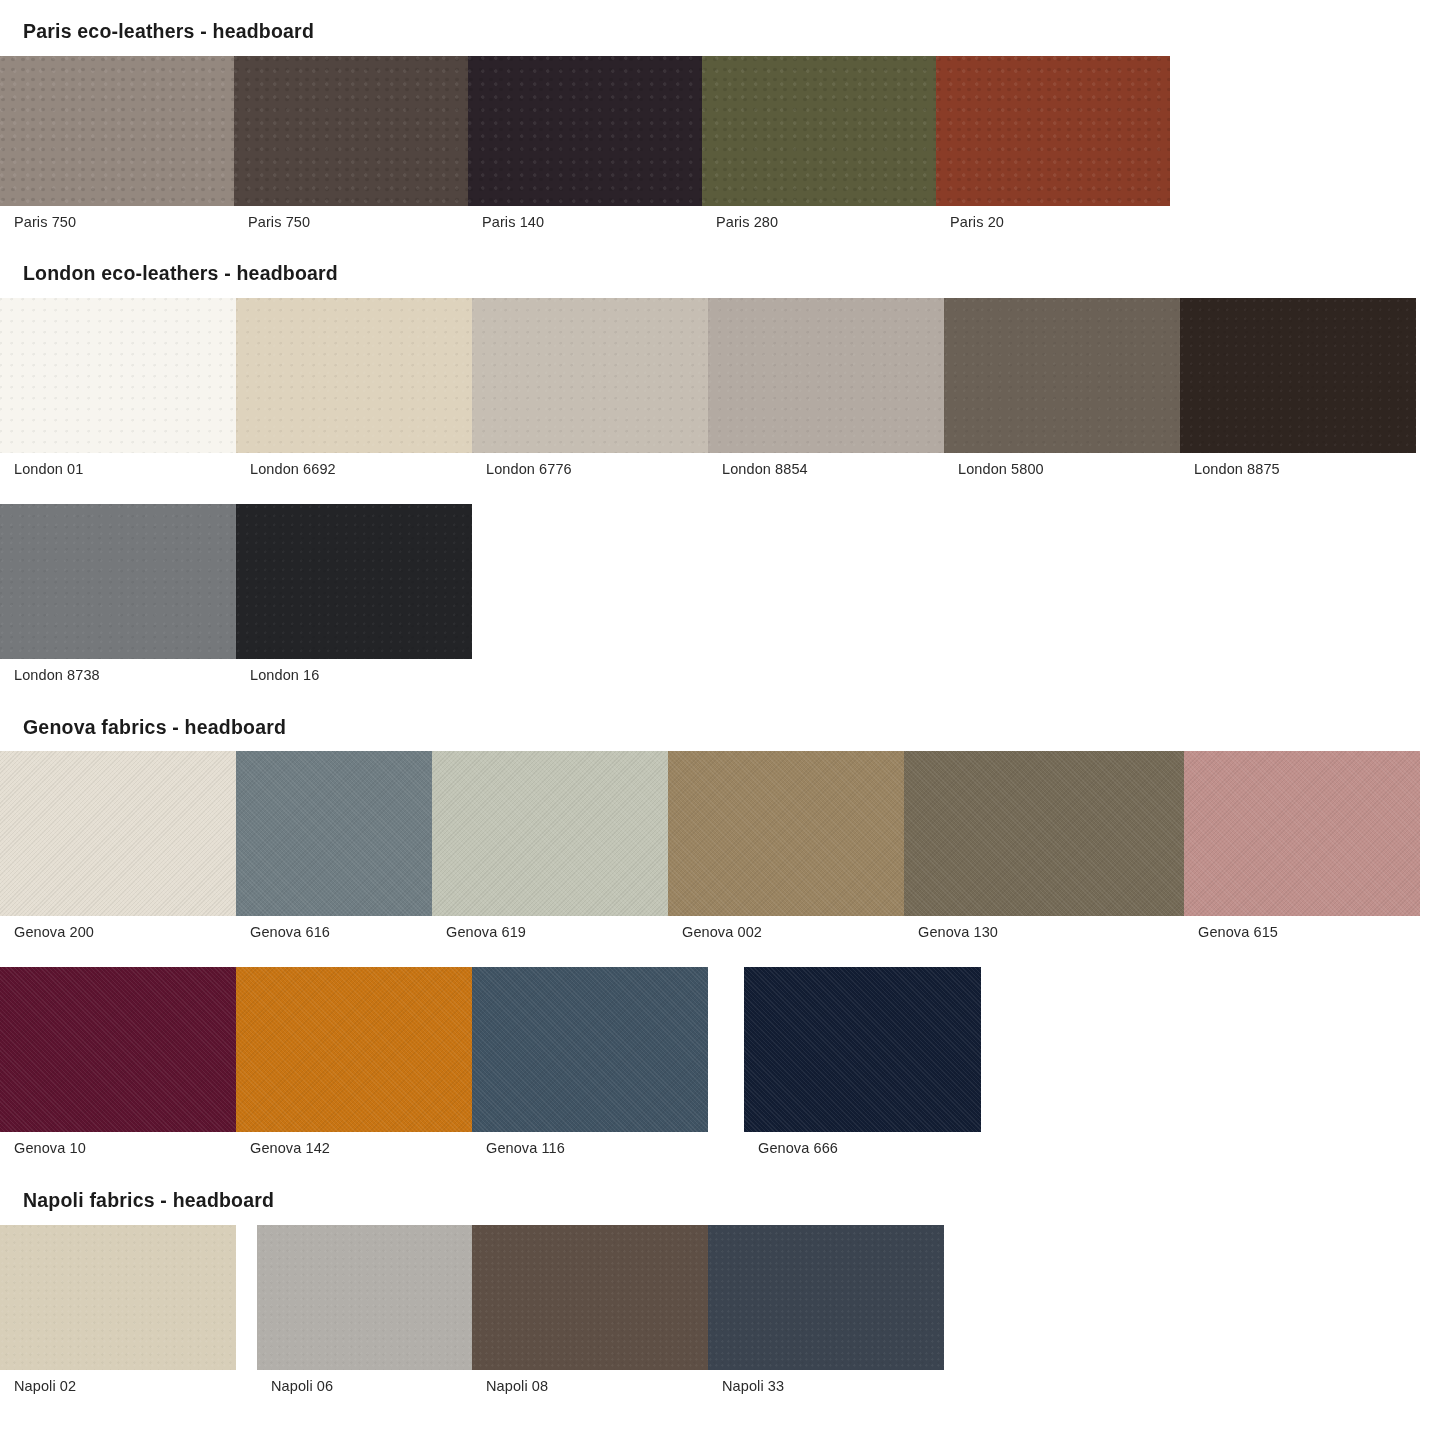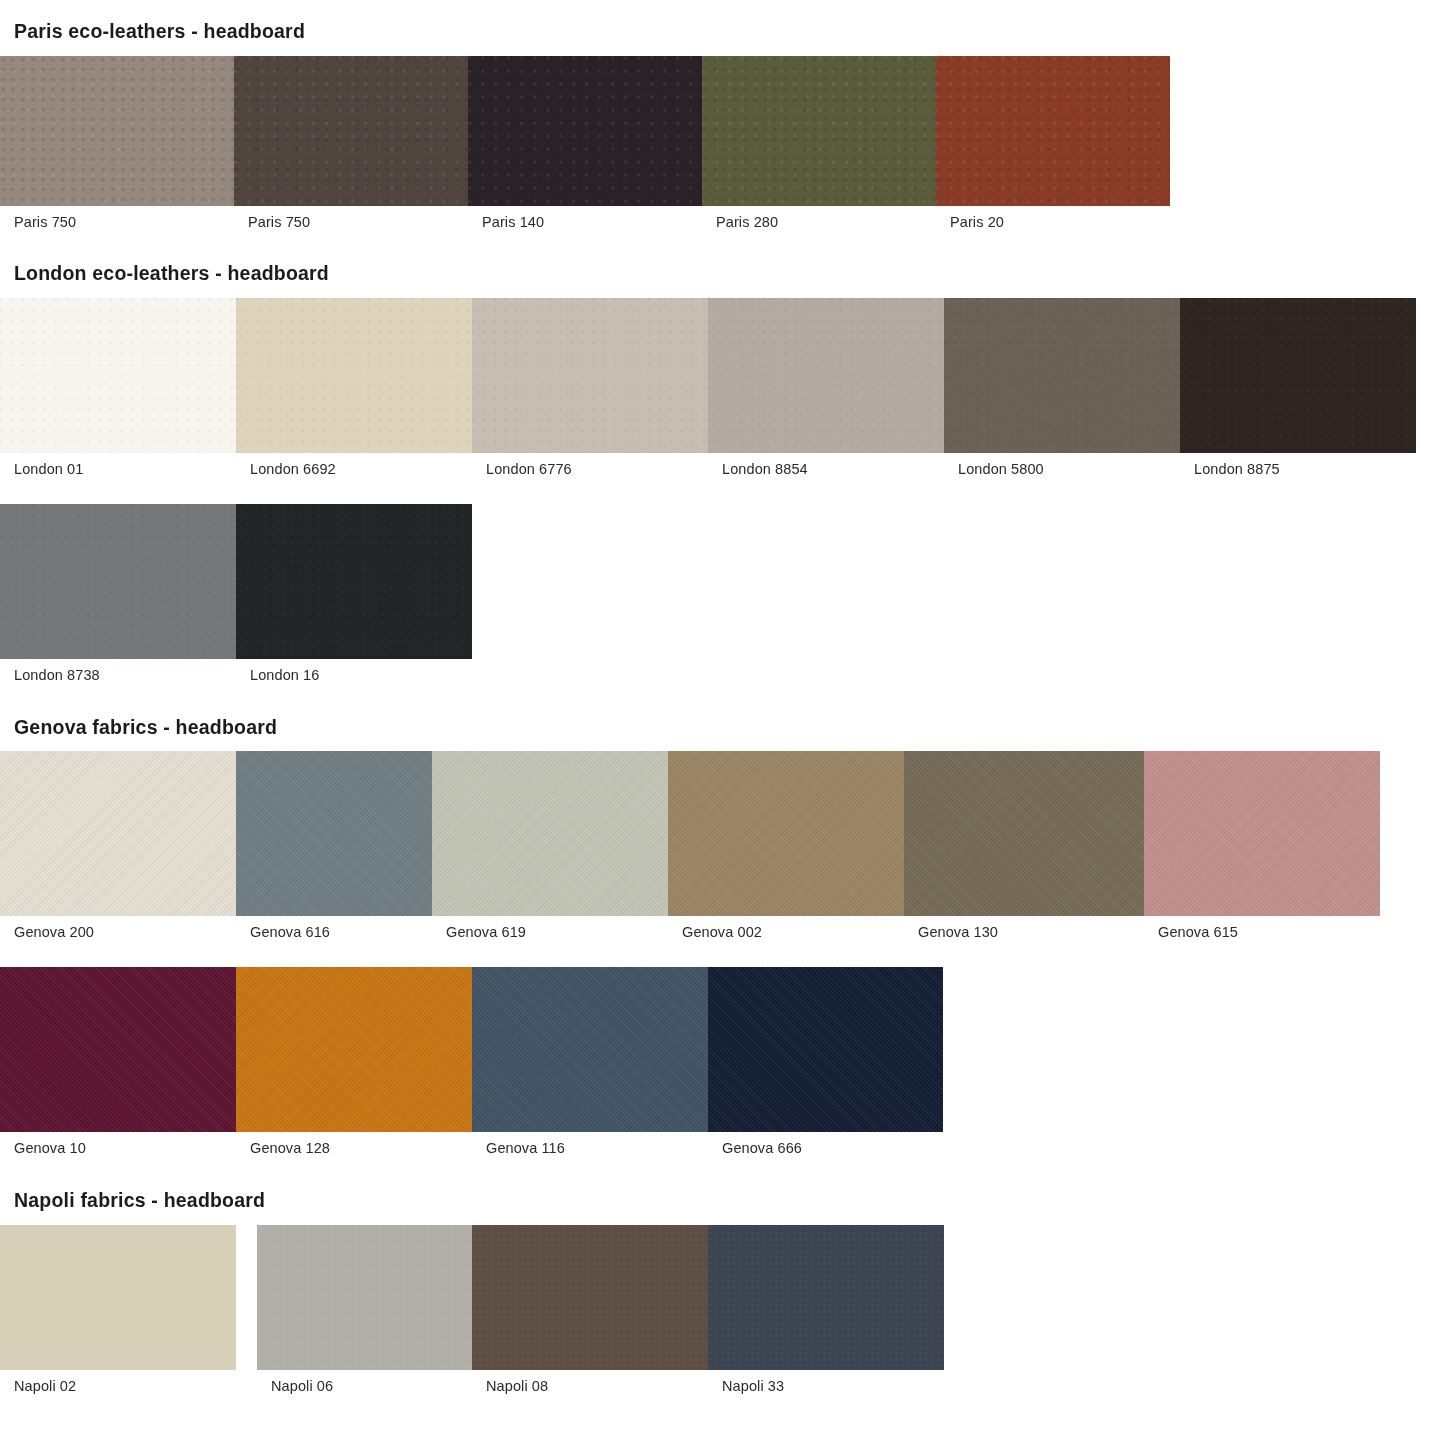--- a/index.html
+++ b/index.html
@@ -25,20 +25,21 @@
   .section {
     margin: 0;
   }
   .section-title {
     font-size: 19.5px;
     font-weight: 700;
     color: #1b1b1b;
     letter-spacing: 0.2px;
     padding-left: 14px;
     line-height: 1;
+    margin-left: 9px;
   }
   .swatch-row {
     display: flex;
     flex-direction: row;
     align-items: flex-start;
     margin: 0;
     padding: 0;
   }
   .swatch-cell {
     position: relative;
@@ -186,43 +187,43 @@
             <div class="swatch-label">Genova 616</div>
           </div>
           <div class="swatch-cell" style="width: 236px;">
             <div class="swatch-chip grain-weave" style="height: 165px; background: rgb(194, 197, 182);"></div>
             <div class="swatch-label">Genova 619</div>
           </div>
           <div class="swatch-cell" style="width: 236px;">
             <div class="swatch-chip grain-weave" style="height: 165px; background: rgb(154, 132, 97);"></div>
             <div class="swatch-label">Genova 002</div>
           </div>
-          <div class="swatch-cell" style="width: 240px;">
+          <div class="swatch-cell" style="width: 280px;">
             <div class="swatch-chip grain-weave" style="height: 165px; background: rgb(116, 106, 86);"></div>
             <div class="swatch-label">Genova 130</div>
           </div>
           <div class="swatch-cell" style="width: 236px;">
             <div class="swatch-chip grain-weave" style="height: 165px; background: rgb(192, 144, 140);"></div>
             <div class="swatch-label">Genova 615</div>
           </div>
         </div>
         <div class="swatch-row" style="margin-top: 26px;">
           <div class="swatch-cell first" style="width: 236px;">
             <div class="swatch-chip grain-weave" style="height: 165px; background: rgb(92, 19, 47);"></div>
             <div class="swatch-label">Genova 10</div>
           </div>
           <div class="swatch-cell" style="width: 236px;">
             <div class="swatch-chip grain-weave" style="height: 165px; background: rgb(200, 116, 18);"></div>
-            <div class="swatch-label">Genova 128</div>
+            <div class="swatch-label">Genova 142</div>
           </div>
           <div class="swatch-cell" style="width: 236px;">
             <div class="swatch-chip grain-weave" style="height: 165px; background: rgb(63, 83, 99);"></div>
             <div class="swatch-label">Genova 116</div>
           </div>
-          <div class="swatch-cell" style="width: 235px;">
+          <div class="swatch-cell" style="width: 273px; padding-left: 36px;">
             <div class="swatch-chip grain-weave" style="height: 165px; background: rgb(18, 29, 51);"></div>
             <div class="swatch-label">Genova 666</div>
           </div>
         </div>
       </div>
       <div class="section" style="margin-top: 34px;">
         <div class="section-title" style="margin-bottom: 14px;">Napoli fabrics - headboard</div>
         <div class="swatch-row">
           <div class="swatch-cell first" style="width: 236px;">
             <div class="swatch-chip grain-suede" style="height: 145px; background: rgb(216, 207, 185);"></div>

